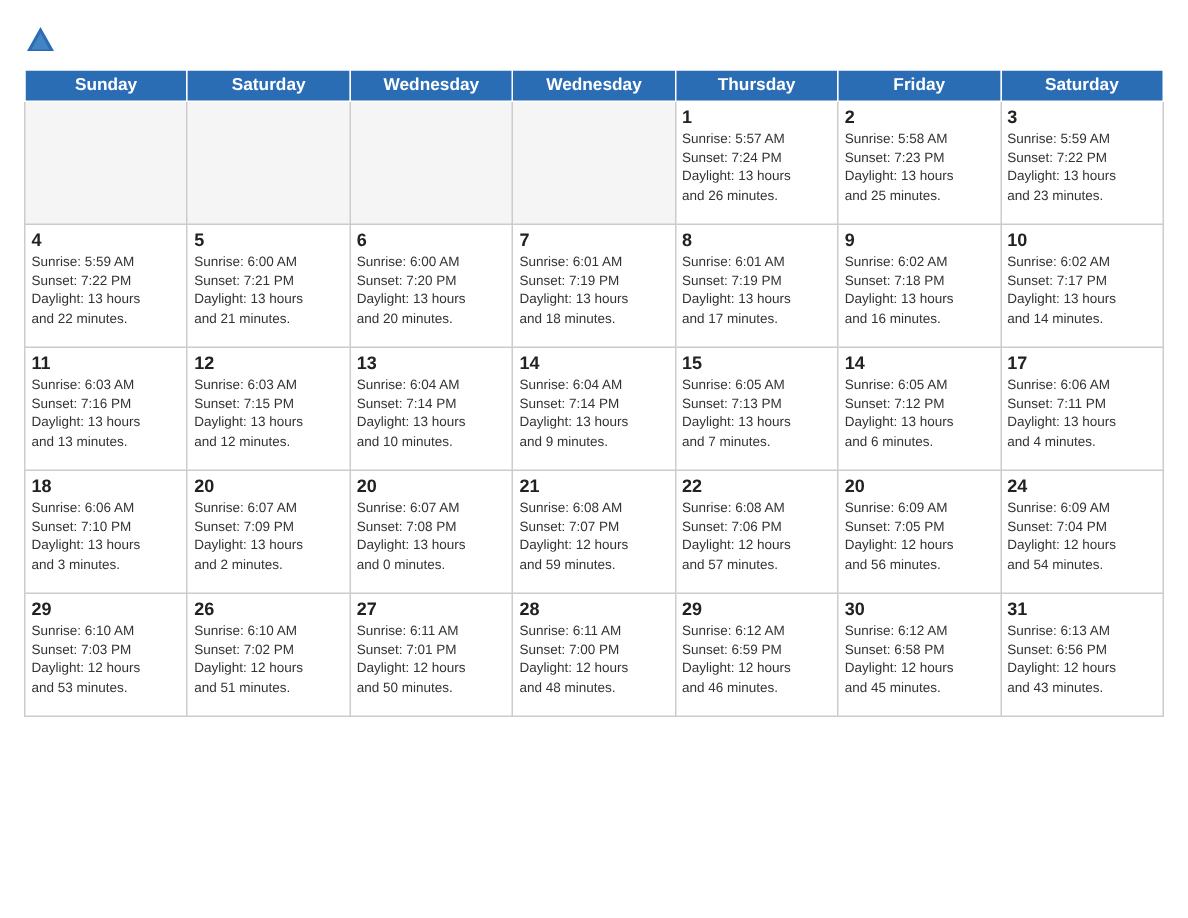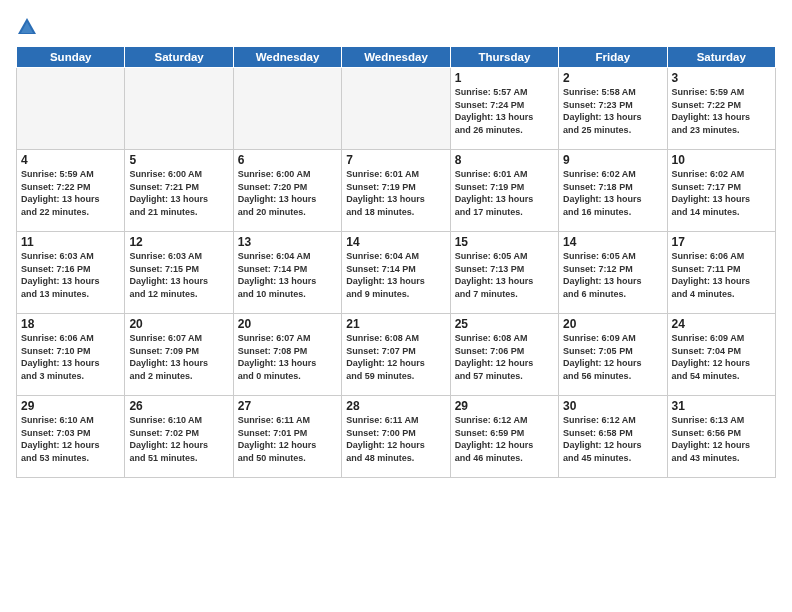--- a/index.html
+++ b/index.html
@@ -87,21 +87,20 @@
       font-size: 12px;
       font-weight: bold;
       color: #222;
       display: block;
       margin-bottom: 1px;
     }
     .day-info {
       font-size: 9px;
       color: #333;
       line-height: 1.4;
-      font-weight: bold;
     }
   </style>
 </head>
 <body>
 
 <div class="page">
   <div class="header">
     <div class="logo">
       <svg class="logo-icon" viewBox="0 0 22 22">
         <polygon points="11,2 20,18 2,18" fill="#2a6db5"></polygon>
@@ -220,21 +219,21 @@
           </td>
           <td>
             <span class="day-num">20</span>
             <div class="day-info">Sunrise: 6:07 AM<br>Sunset: 7:08 PM<br>Daylight: 13 hours<br>and 0 minutes.</div>
           </td>
           <td>
             <span class="day-num">21</span>
             <div class="day-info">Sunrise: 6:08 AM<br>Sunset: 7:07 PM<br>Daylight: 12 hours<br>and 59 minutes.</div>
           </td>
           <td>
-            <span class="day-num">25</span>
+            <span class="day-num">22</span>
             <div class="day-info">Sunrise: 6:08 AM<br>Sunset: 7:06 PM<br>Daylight: 12 hours<br>and 57 minutes.</div>
           </td>
           <td>
             <span class="day-num">20</span>
             <div class="day-info">Sunrise: 6:09 AM<br>Sunset: 7:05 PM<br>Daylight: 12 hours<br>and 56 minutes.</div>
           </td>
           <td>
             <span class="day-num">24</span>
             <div class="day-info">Sunrise: 6:09 AM<br>Sunset: 7:04 PM<br>Daylight: 12 hours<br>and 54 minutes.</div>
           </td>

